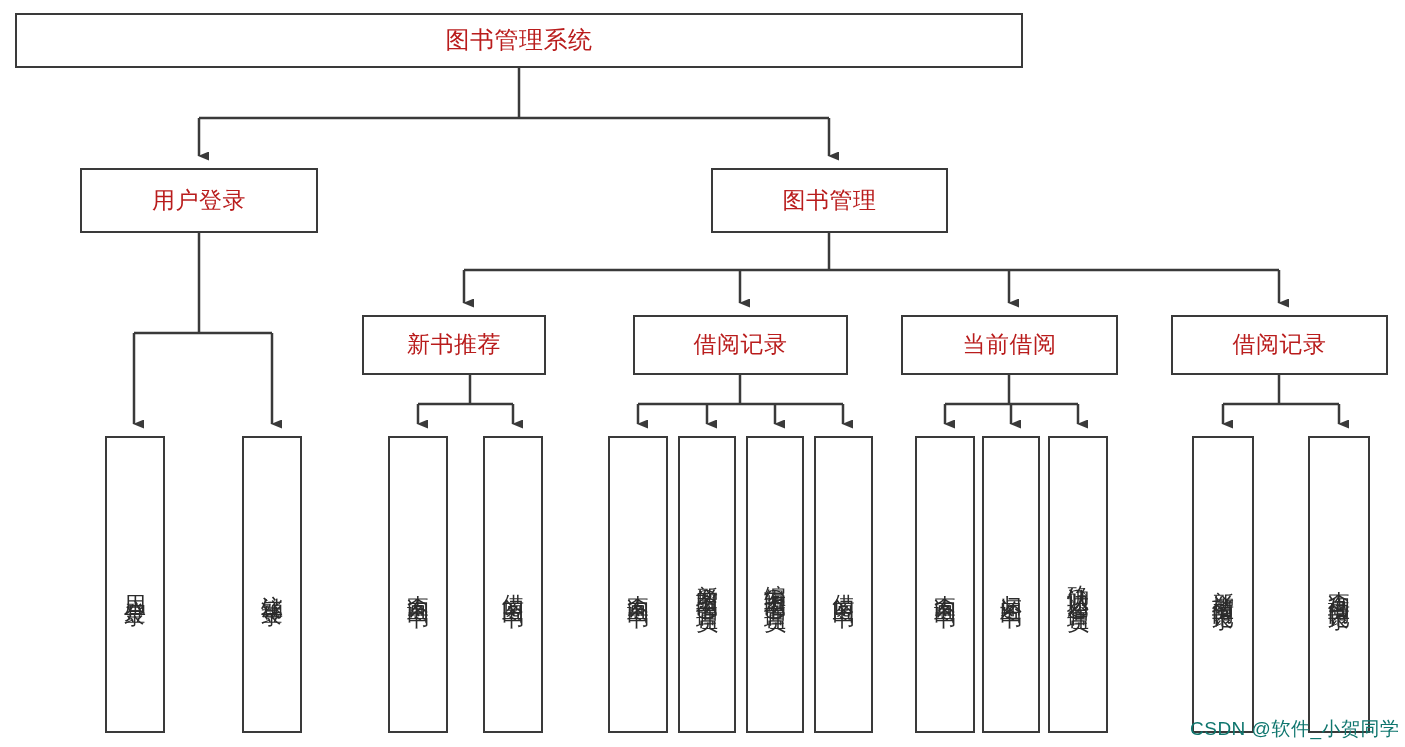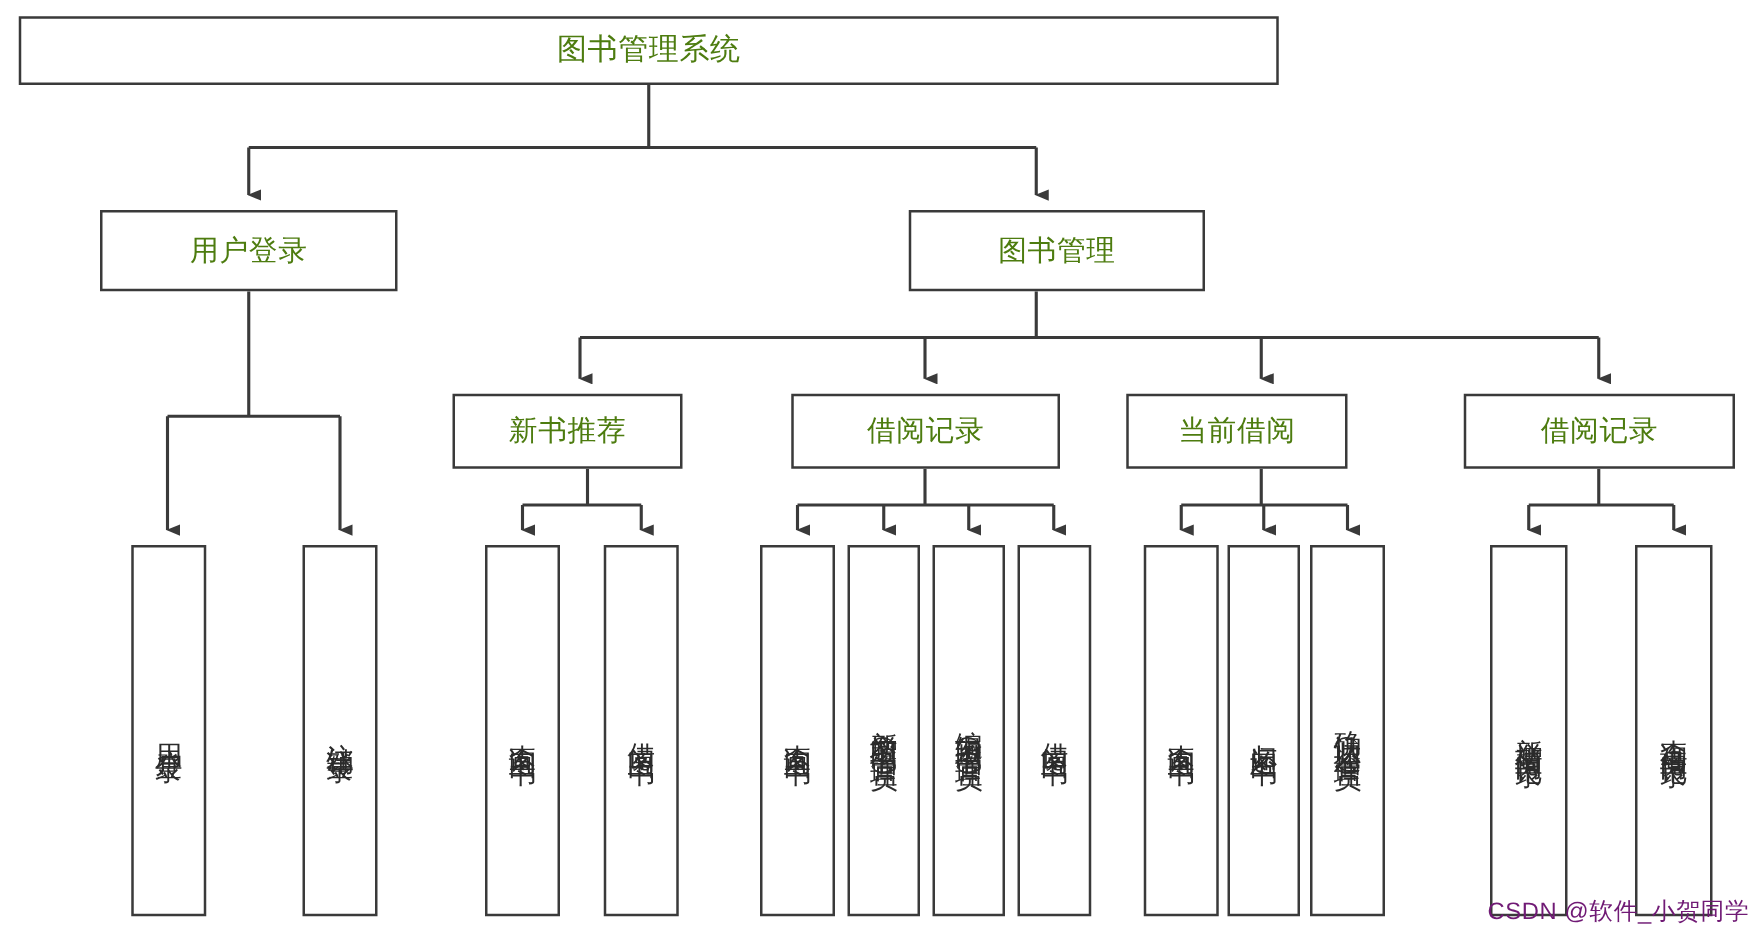--- a/index.html
+++ b/index.html
@@ -29,41 +29,41 @@
     box-sizing: border-box;
     border: 2px solid #3a3a3a;
     background: #ffffff;
     display: flex;
     align-items: center;
     justify-content: center;
     overflow: visible;
   }
   .node-label-h {
     font-size: 23px;
-    color: #4d7c0f;
+    color: #b91c1c;
     line-height: 1.1;
     letter-spacing: 0.5px;
     white-space: nowrap;
     font-family: "Liberation Sans", "DejaVu Sans", sans-serif;
   }
   .node-label-v {
     font-size: 22px;
     color: #2b2b2b;
     writing-mode: vertical-rl;
     text-orientation: upright;
     letter-spacing: 4px;
     line-height: 1.0;
     white-space: nowrap;
     font-family: "Liberation Sans", "DejaVu Sans", sans-serif;
   }
   .root-box .node-label-h { font-size: 24px; }
   .watermark {
     position: absolute;
     font-size: 19px;
-    color: #701a75;
+    color: #0f766e;
     white-space: nowrap;
     letter-spacing: 0.5px;
     font-family: "Liberation Sans", "DejaVu Sans", sans-serif;
   }
 </style>
 </head>
 <body>
 
 <div id="diagram-root">
 
@@ -129,31 +129,31 @@
     </g>
   </svg>
 
   <div class="node-box root-box" style="left: 15px; top: 13px; width: 1008px; height: 55px;">
     <span class="node-label-h">图书管理系统</span>
   </div>
 
   <div class="node-box" style="left: 80px; top: 168px; width: 238px; height: 65px;">
     <span class="node-label-h">用户登录</span>
   </div>
-  <div class="node-box" style="left: 711px; top: 168px; width: 237px; height: 65px; margin-left: 16px;">
+  <div class="node-box" style="left: 711px; top: 168px; width: 237px; height: 65px;">
     <span class="node-label-h">图书管理</span>
   </div>
 
   <div class="node-box" style="left: 362px; top: 315px; width: 184px; height: 60px;">
     <span class="node-label-h">新书推荐</span>
   </div>
   <div class="node-box" style="left: 633px; top: 315px; width: 215px; height: 60px;">
     <span class="node-label-h">借阅记录</span>
   </div>
-  <div class="node-box" style="left: 901px; top: 315px; width: 177px; height: 60px;">
+  <div class="node-box" style="left: 901px; top: 315px; width: 217px; height: 60px;">
     <span class="node-label-h">当前借阅</span>
   </div>
   <div class="node-box" style="left: 1171px; top: 315px; width: 217px; height: 60px;">
     <span class="node-label-h">借阅记录</span>
   </div>
 
   <div class="node-box" style="left: 105px; top: 436px; width: 60px; height: 297px;">
     <span class="node-label-v">用户登录</span>
   </div>
   <div class="node-box" style="left: 242px; top: 436px; width: 60px; height: 297px;">

